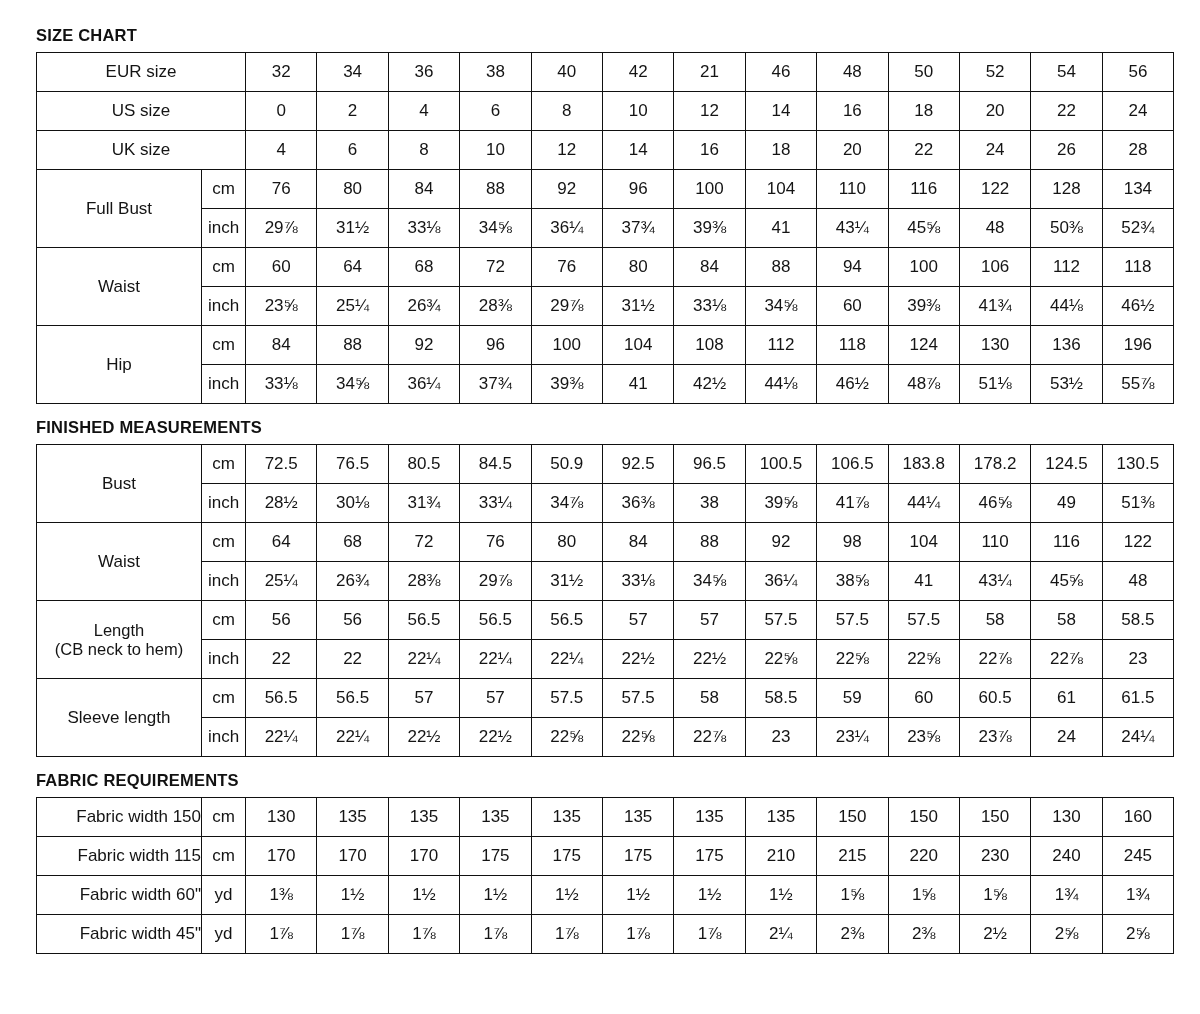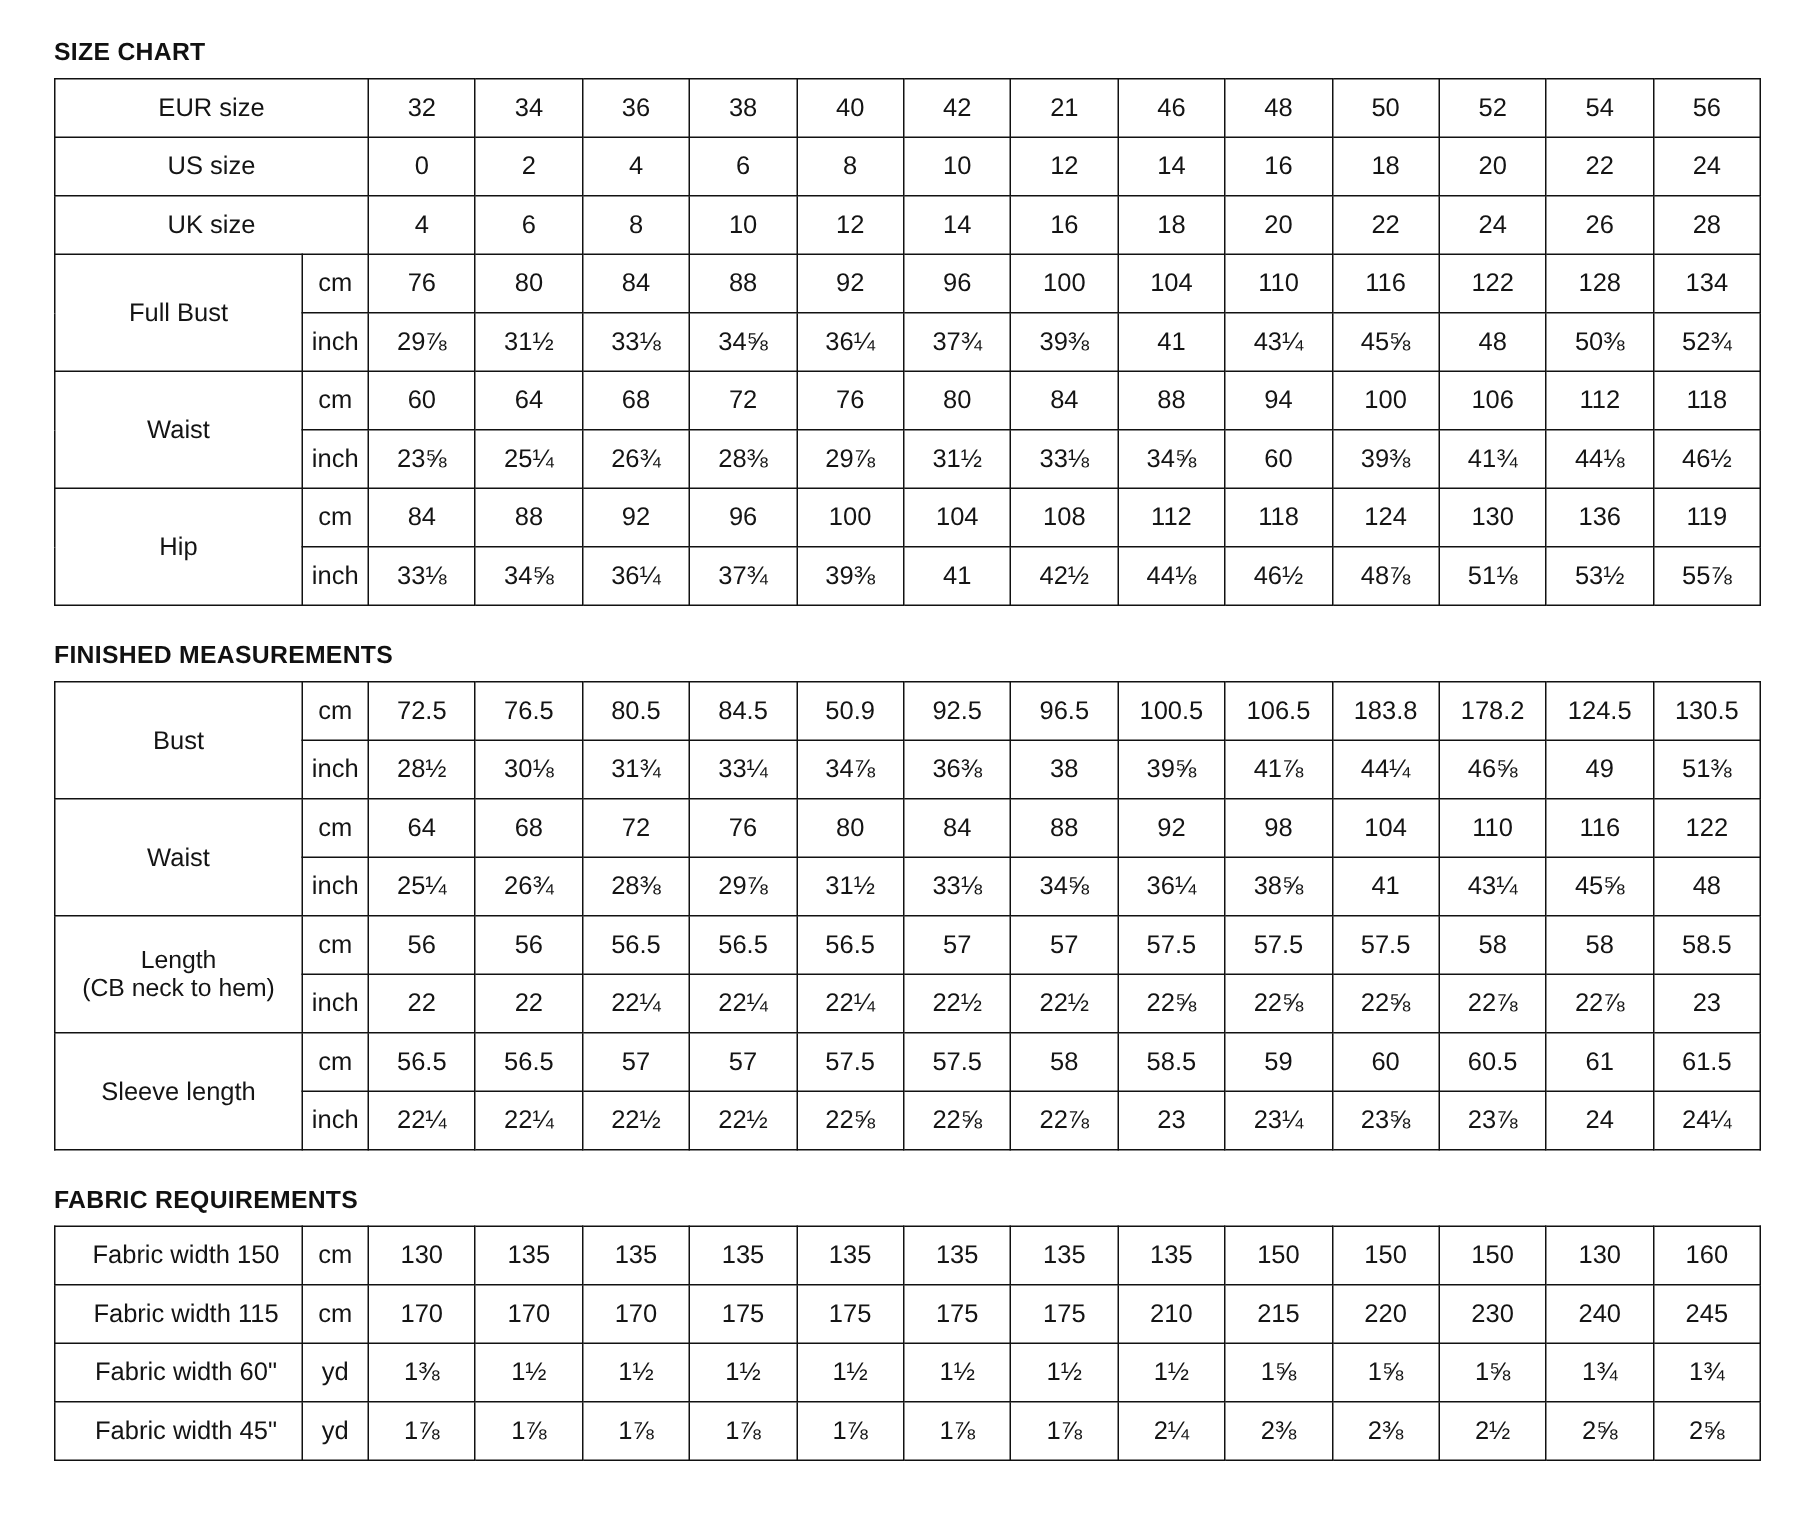--- a/index.html
+++ b/index.html
@@ -16,21 +16,21 @@
     padding: 26px 36px 10px 36px;
     background: #ffffff;
   }
   .section-title {
     font-size: 16.5px;
     font-weight: bold;
     letter-spacing: 0.2px;
     margin: 0 0 7px 0;
     color: #111111;
   }
-  .section-title.spaced { margin-top: 24px; }
+  .section-title.spaced { margin-top: 14px; }
 
   table.chart {
     border-collapse: collapse;
     table-layout: fixed;
     width: 1128px;
     border: 1.5px solid #111111;
   }
   table.chart td {
     border: 1px solid #111111;
     text-align: center;
@@ -42,21 +42,21 @@
     height: 39px;
     line-height: 1.15;
   }
   td.rowlabel {
     font-size: 17px;
     text-align: center;
     padding: 0 6px;
     margin-left: 48px;
   }
   td.rowlabel.left {
-    text-align: center;
+    text-align: right;
     padding-left: 10px;
   }
   td.unit {
     font-size: 15.5px;
   }
   td.small {
     font-size: 16px;
   }
   .two-line {
     display: block;
@@ -202,21 +202,21 @@
         <td>92</td>
         <td>96</td>
         <td>100</td>
         <td>104</td>
         <td>108</td>
         <td>112</td>
         <td>118</td>
         <td>124</td>
         <td>130</td>
         <td>136</td>
-        <td>119</td>
+        <td>196</td>
       </tr>
       <tr>
         <td class="unit">inch</td>
         <td class="small">33⅛</td>
         <td class="small">34⅝</td>
         <td class="small">36¼</td>
         <td class="small">37¾</td>
         <td class="small">39⅜</td>
         <td class="small">41</td>
         <td class="small">42½</td>

